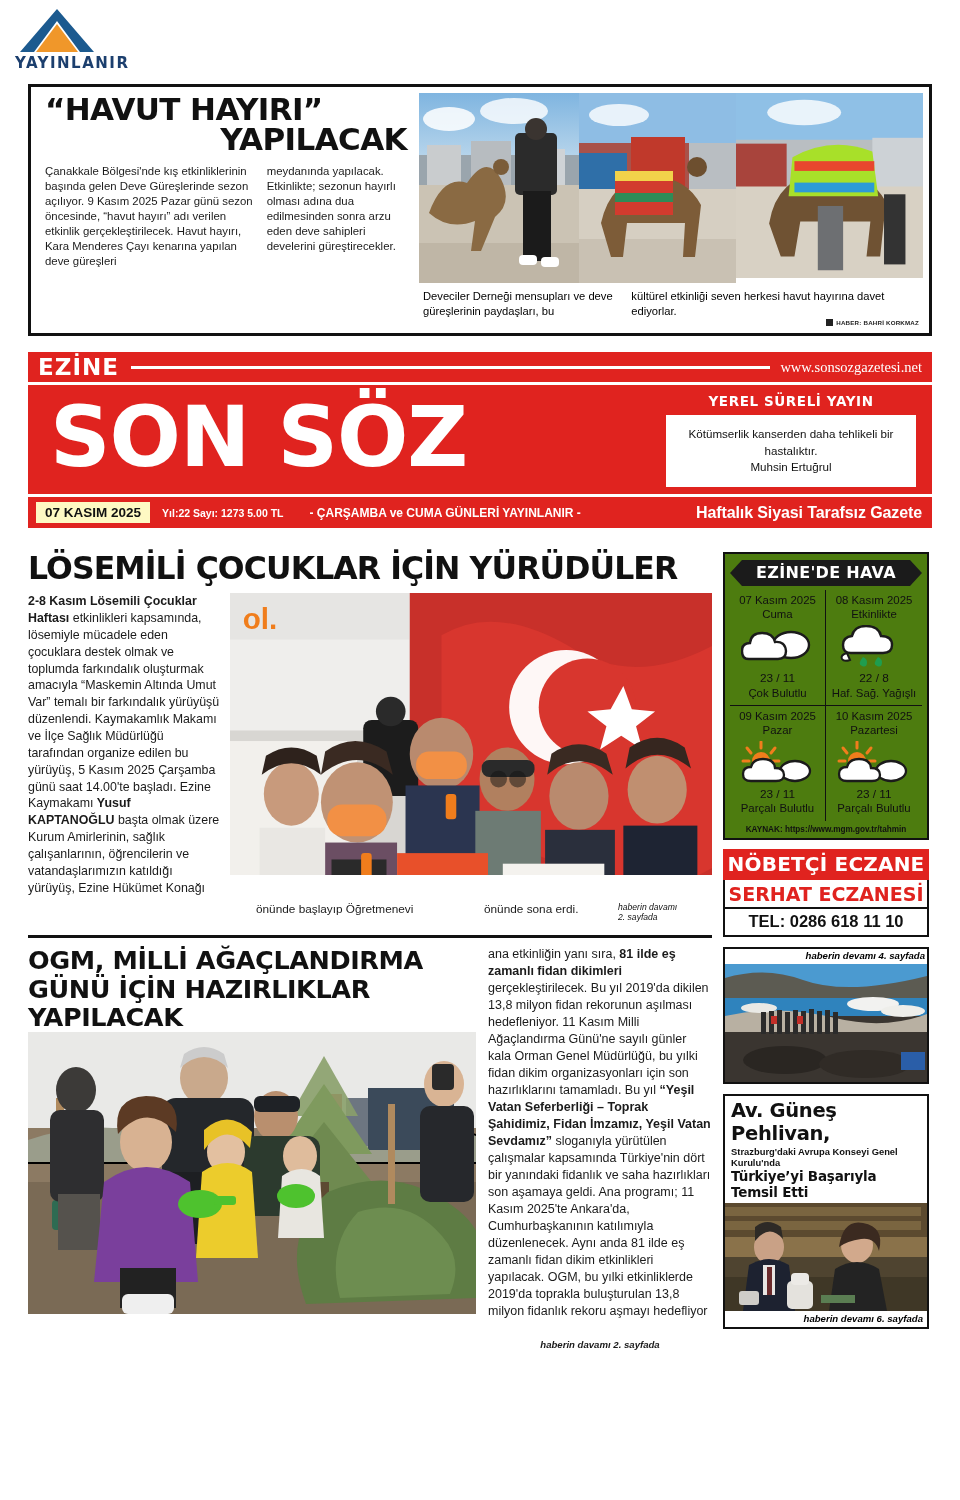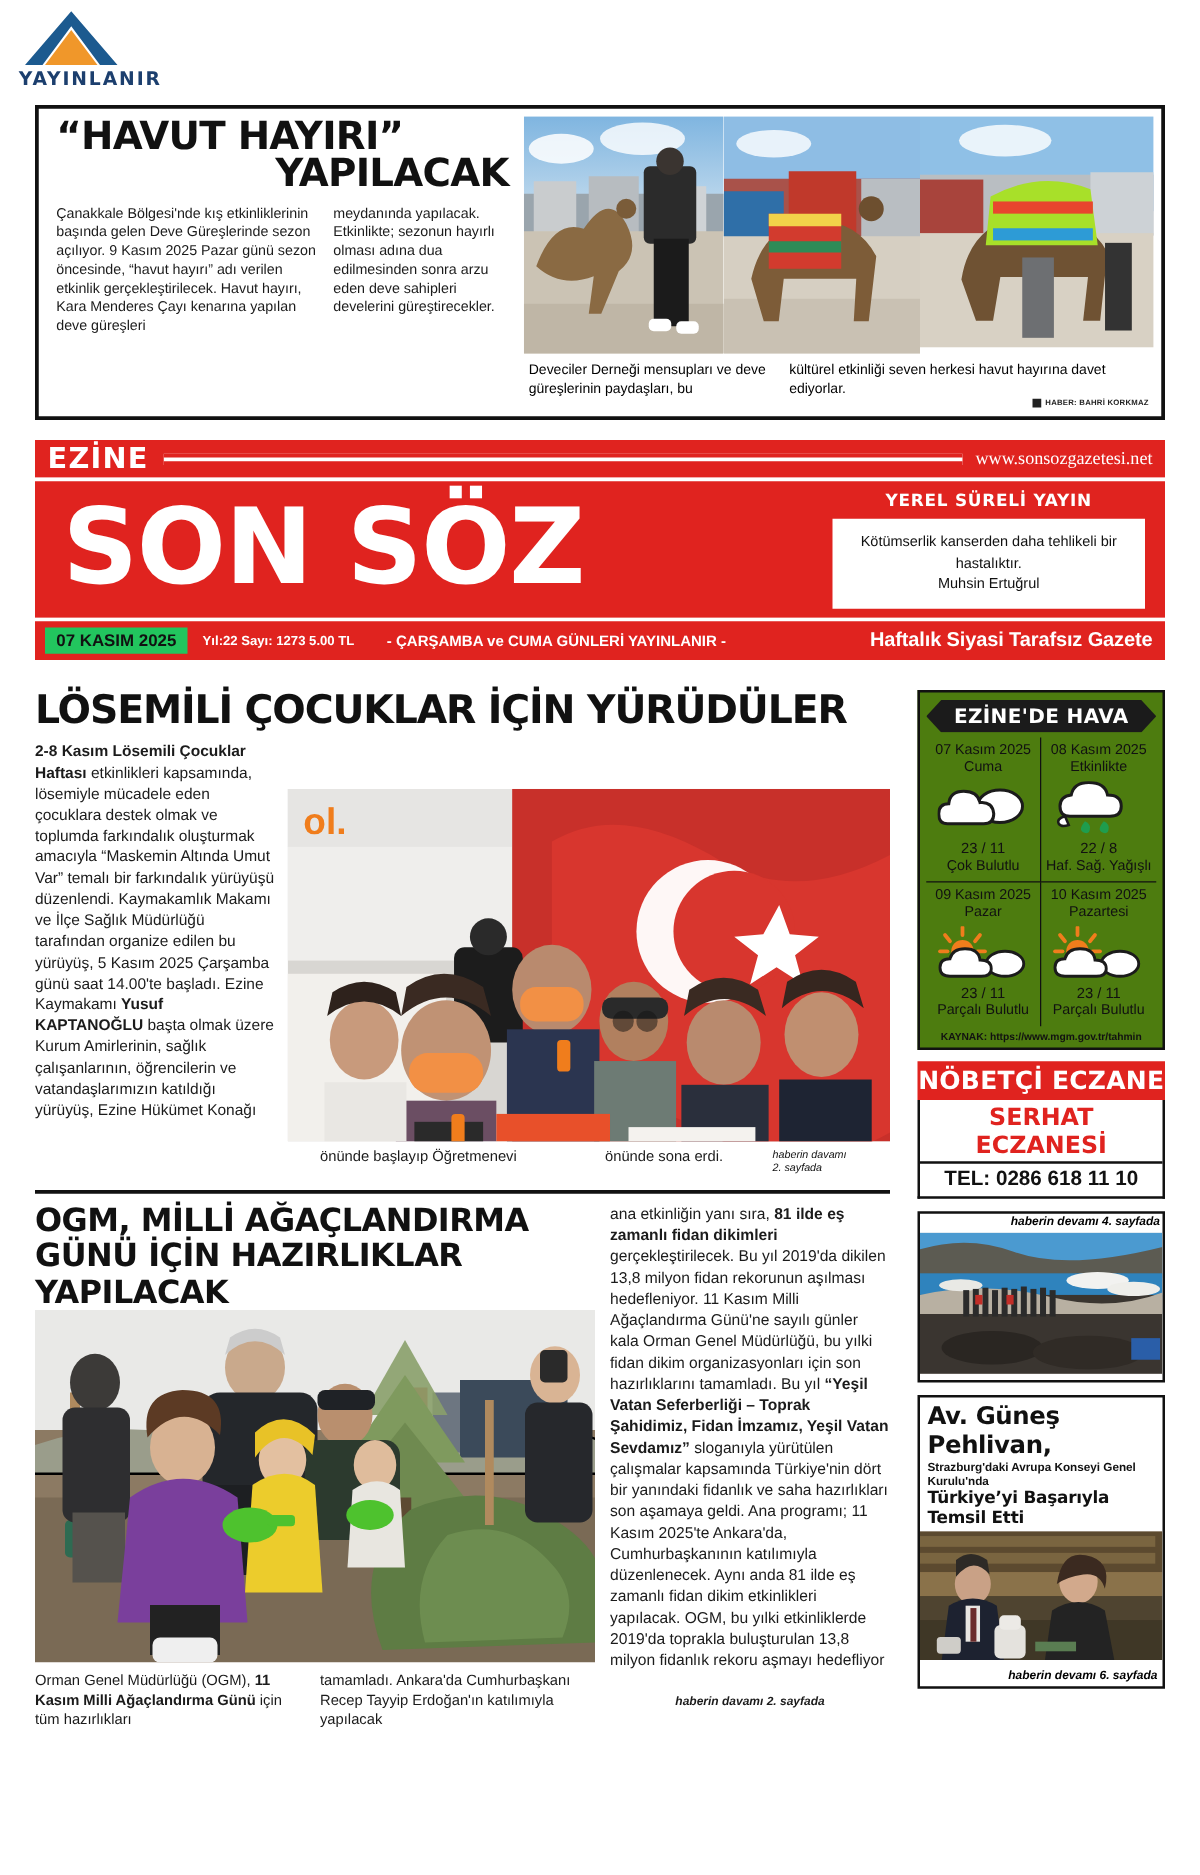--- a/index.html
+++ b/index.html
@@ -86,48 +86,48 @@
   .mh-quote {
     position:absolute; right:16px; top:30px; width:250px; height:72px;
     background:#fff; display:flex; align-items:center; justify-content:center;
     text-align:center; font-size:11.6px; line-height:1.42; color:#111; padding:4px 8px;
   }
   .mh-strip2 {
     background:#e0231f; height:34px; display:flex; align-items:center;
     border-top:3px solid #fff; padding-left:8px; gap:0;
   }
   .mh-date {
-    background:#22c55e; color:#111; font-weight:700; font-size:13.5px;
+    background:#fef9c3; color:#111; font-weight:700; font-size:13.5px;
     padding:3px 9px; margin-right:12px; white-space:nowrap;
   }
   .mh-meta { color:#fff; font-weight:700; font-size:10.5px; white-space:nowrap; }
   .mh-days {
     color:#fff; font-weight:700; font-size:12px; white-space:nowrap;
     margin-left:26px;
   }
   .mh-tag {
     color:#fff; font-weight:700; font-size:16px; white-space:nowrap;
     margin-left:auto; padding-right:10px; letter-spacing:-0.1px;
   }
 
   
   .body-wrap { position:absolute; left:28px; top:552px; width:904px; }
-  .cols { display:flex; gap:22px; }
+  .cols { display:flex; gap:11px; }
   .col-main { width: 684px; }
   .col-side { width: 206px; }
 
   
   .s1-hl {
     font-family:"DejaVu Sans", sans-serif; font-weight:700; font-size:31.5px;
     color:#111; letter-spacing:-0.9px; line-height:1.05; white-space:nowrap;
   }
   .s1-body { display:flex; gap:10px; margin-top:8px; }
   .s1-text { width:218px; font-size:12.4px; line-height:1.36; color:#1b1b1b; }
   .s1-text b { font-weight:700; }
-  .s1-photo { width: 548px; height: 282px; overflow:hidden; position:relative;margin-top:38px; }
+  .s1-photo { width: 548px; height: 282px; overflow:hidden; position:relative; }
   .s1-caps { display:flex; margin-top:5px; margin-left:228px; position:relative; }
   .s1-cap { font-size:11.8px; color:#1b1b1b; }
   .s1-cap.a { width:228px; }
   .s1-cap.b { width:130px; }
   .s1-more {
     font-size:8.6px; font-style:italic; font-weight:400; line-height:1.25;
     color:#111; margin-left:4px;
   }
 
   
@@ -473,26 +473,20 @@
                   <ellipse cx="172" cy="172" rx="22" ry="14" fill="#4ec22e"></ellipse>
                   <rect x="186" y="164" width="22" height="9" rx="3" fill="#4ec22e"></rect>
                   <ellipse cx="268" cy="164" rx="19" ry="12" fill="#4ec22e"></ellipse>
                   <g>
                     <ellipse cx="416" cy="52" rx="20" ry="23" fill="#d9b494"></ellipse>
                     <rect x="392" y="74" width="54" height="96" rx="10" fill="#26282c"></rect>
                     <rect x="404" y="32" width="22" height="26" rx="4" fill="#2a2a2a"></rect>
                   </g>
                 </svg>
               </div>
-              <div class="s2-caps">
-                <div class="s2-cap">
-                  <span>Orman Genel Müdürlüğü (OGM), </span><b>11 Kasım Milli Ağaçlandırma Günü</b><span> için tüm hazırlıkları</span>
-                </div>
-                <div class="s2-cap">tamamladı. Ankara'da Cumhurbaşkanı Recep Tayyip Erdoğan'ın katılımıyla yapılacak</div>
-              </div>
             </div>
             <div class="s2-right">
               <span>ana etkinliğin yanı sıra, </span><b>81 ilde eş zamanlı fidan dikimleri</b><span> gerçekleştirilecek. Bu yıl 2019'da dikilen 13,8 milyon fidan rekorunun aşılması hedefleniyor. 11 Kasım Milli Ağaçlandırma Günü'ne sayılı günler kala Orman Genel Müdürlüğü, bu yılki fidan dikim organizasyonları için son hazırlıklarını tamamladı. Bu yıl </span><b>“Yeşil Vatan Seferberliği – Toprak Şahidimiz, Fidan İmzamız, Yeşil Vatan Sevdamız”</b><span> sloganıyla yürütülen çalışmalar kapsamında Türkiye'nin dört bir yanındaki fidanlık ve saha hazırlıkları son aşamaya geldi. Ana programı; 11 Kasım 2025'te Ankara'da, Cumhurbaşkanının katılımıyla düzenlenecek. Aynı anda 81 ilde eş zamanlı fidan dikim etkinlikleri yapılacak. OGM, bu yılki etkinliklerde 2019'da toprakla buluşturulan 13,8 milyon fidanlık rekoru aşmayı hedefliyor</span>
               <div class="s2-more">haberin davamı  2. sayfada</div>
             </div>
           </div>
         </div>
 
       </div>
 

